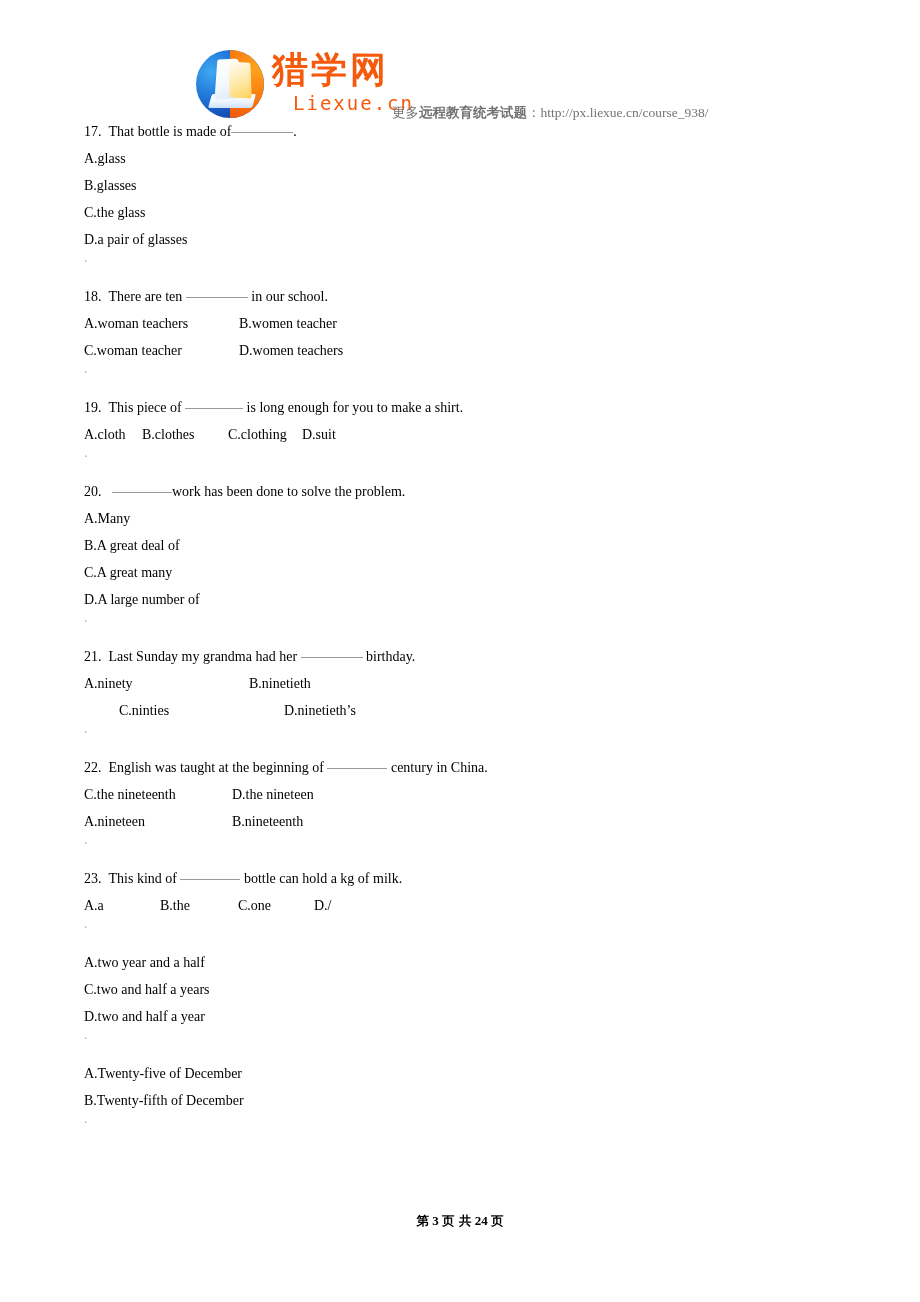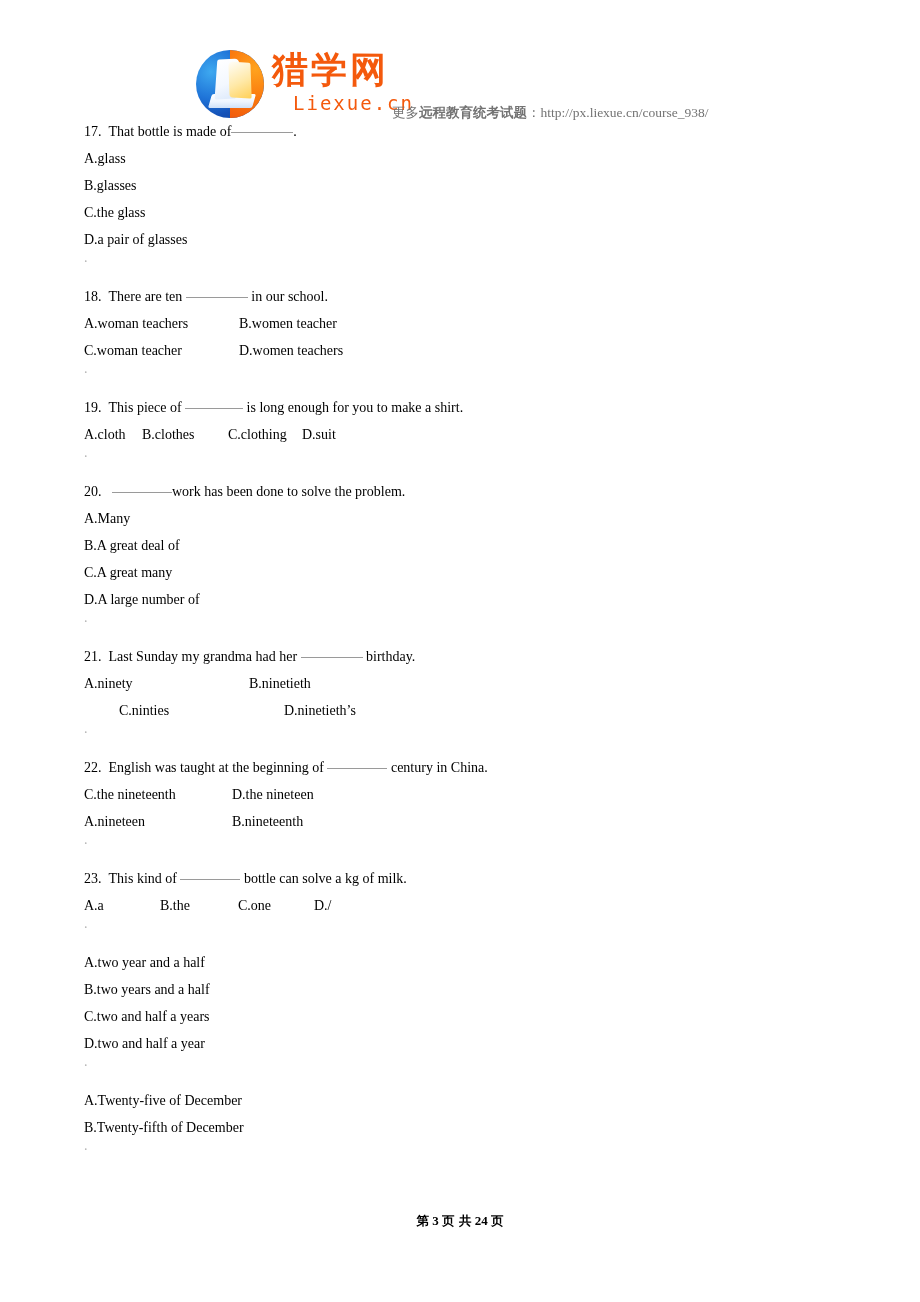--- a/index.html
+++ b/index.html
@@ -256,28 +256,27 @@
       <div class="q-gap"></div>
     </div>
     <div class="question">
       <div class="q-stem"><span class="q-num">22.</span>&nbsp;&nbsp;<span>English was taught at the beginning of </span><span class="blank" style="width: 60px;"></span><span> century in China.</span></div>
       <div class="opt-line"><span class="opt-col" style="width: 148px;">C.the nineteenth</span><span class="opt-col">D.the nineteen</span></div>
       <div class="opt-line"><span class="opt-col" style="width: 148px;">A.nineteen</span><span class="opt-col">B.nineteenth</span></div>
       <div class="tiny-dot">.</div>
       <div class="q-gap"></div>
     </div>
     <div class="question">
-      <div class="q-stem"><span class="q-num">23.</span>&nbsp;&nbsp;<span>This kind of </span><span class="blank" style="width: 60px;"></span><span> bottle can solve a kg of milk.</span></div>
+      <div class="q-stem"><span class="q-num">23.</span>&nbsp;&nbsp;<span>This kind of </span><span class="blank" style="width: 60px;"></span><span> bottle can hold a kg of milk.</span></div>
       <div class="opt-line"><span class="opt-col" style="width: 76px;">A.a</span><span class="opt-col" style="width: 78px;">B.the</span><span class="opt-col" style="width: 76px;">C.one</span><span class="opt-col">D./</span></div>
       <div class="tiny-dot">.</div>
       <div class="q-gap"></div>
     </div>
     <div class="question">
       <div class="opt-line"><span class="opt-col">A.two year and a half</span></div>
-      <div class="opt-line"><span class="opt-col">B.two years and a half</span></div>
       <div class="opt-line"><span class="opt-col">C.two and half a years</span></div>
       <div class="opt-line"><span class="opt-col">D.two and half a year</span></div>
       <div class="tiny-dot">.</div>
       <div class="q-gap"></div>
     </div>
     <div class="question">
       <div class="opt-line"><span class="opt-col">A.Twenty-five of December</span></div>
       <div class="opt-line"><span class="opt-col">B.Twenty-fifth of December</span></div>
       <div class="tiny-dot">.</div>
       <div class="q-gap"></div>

